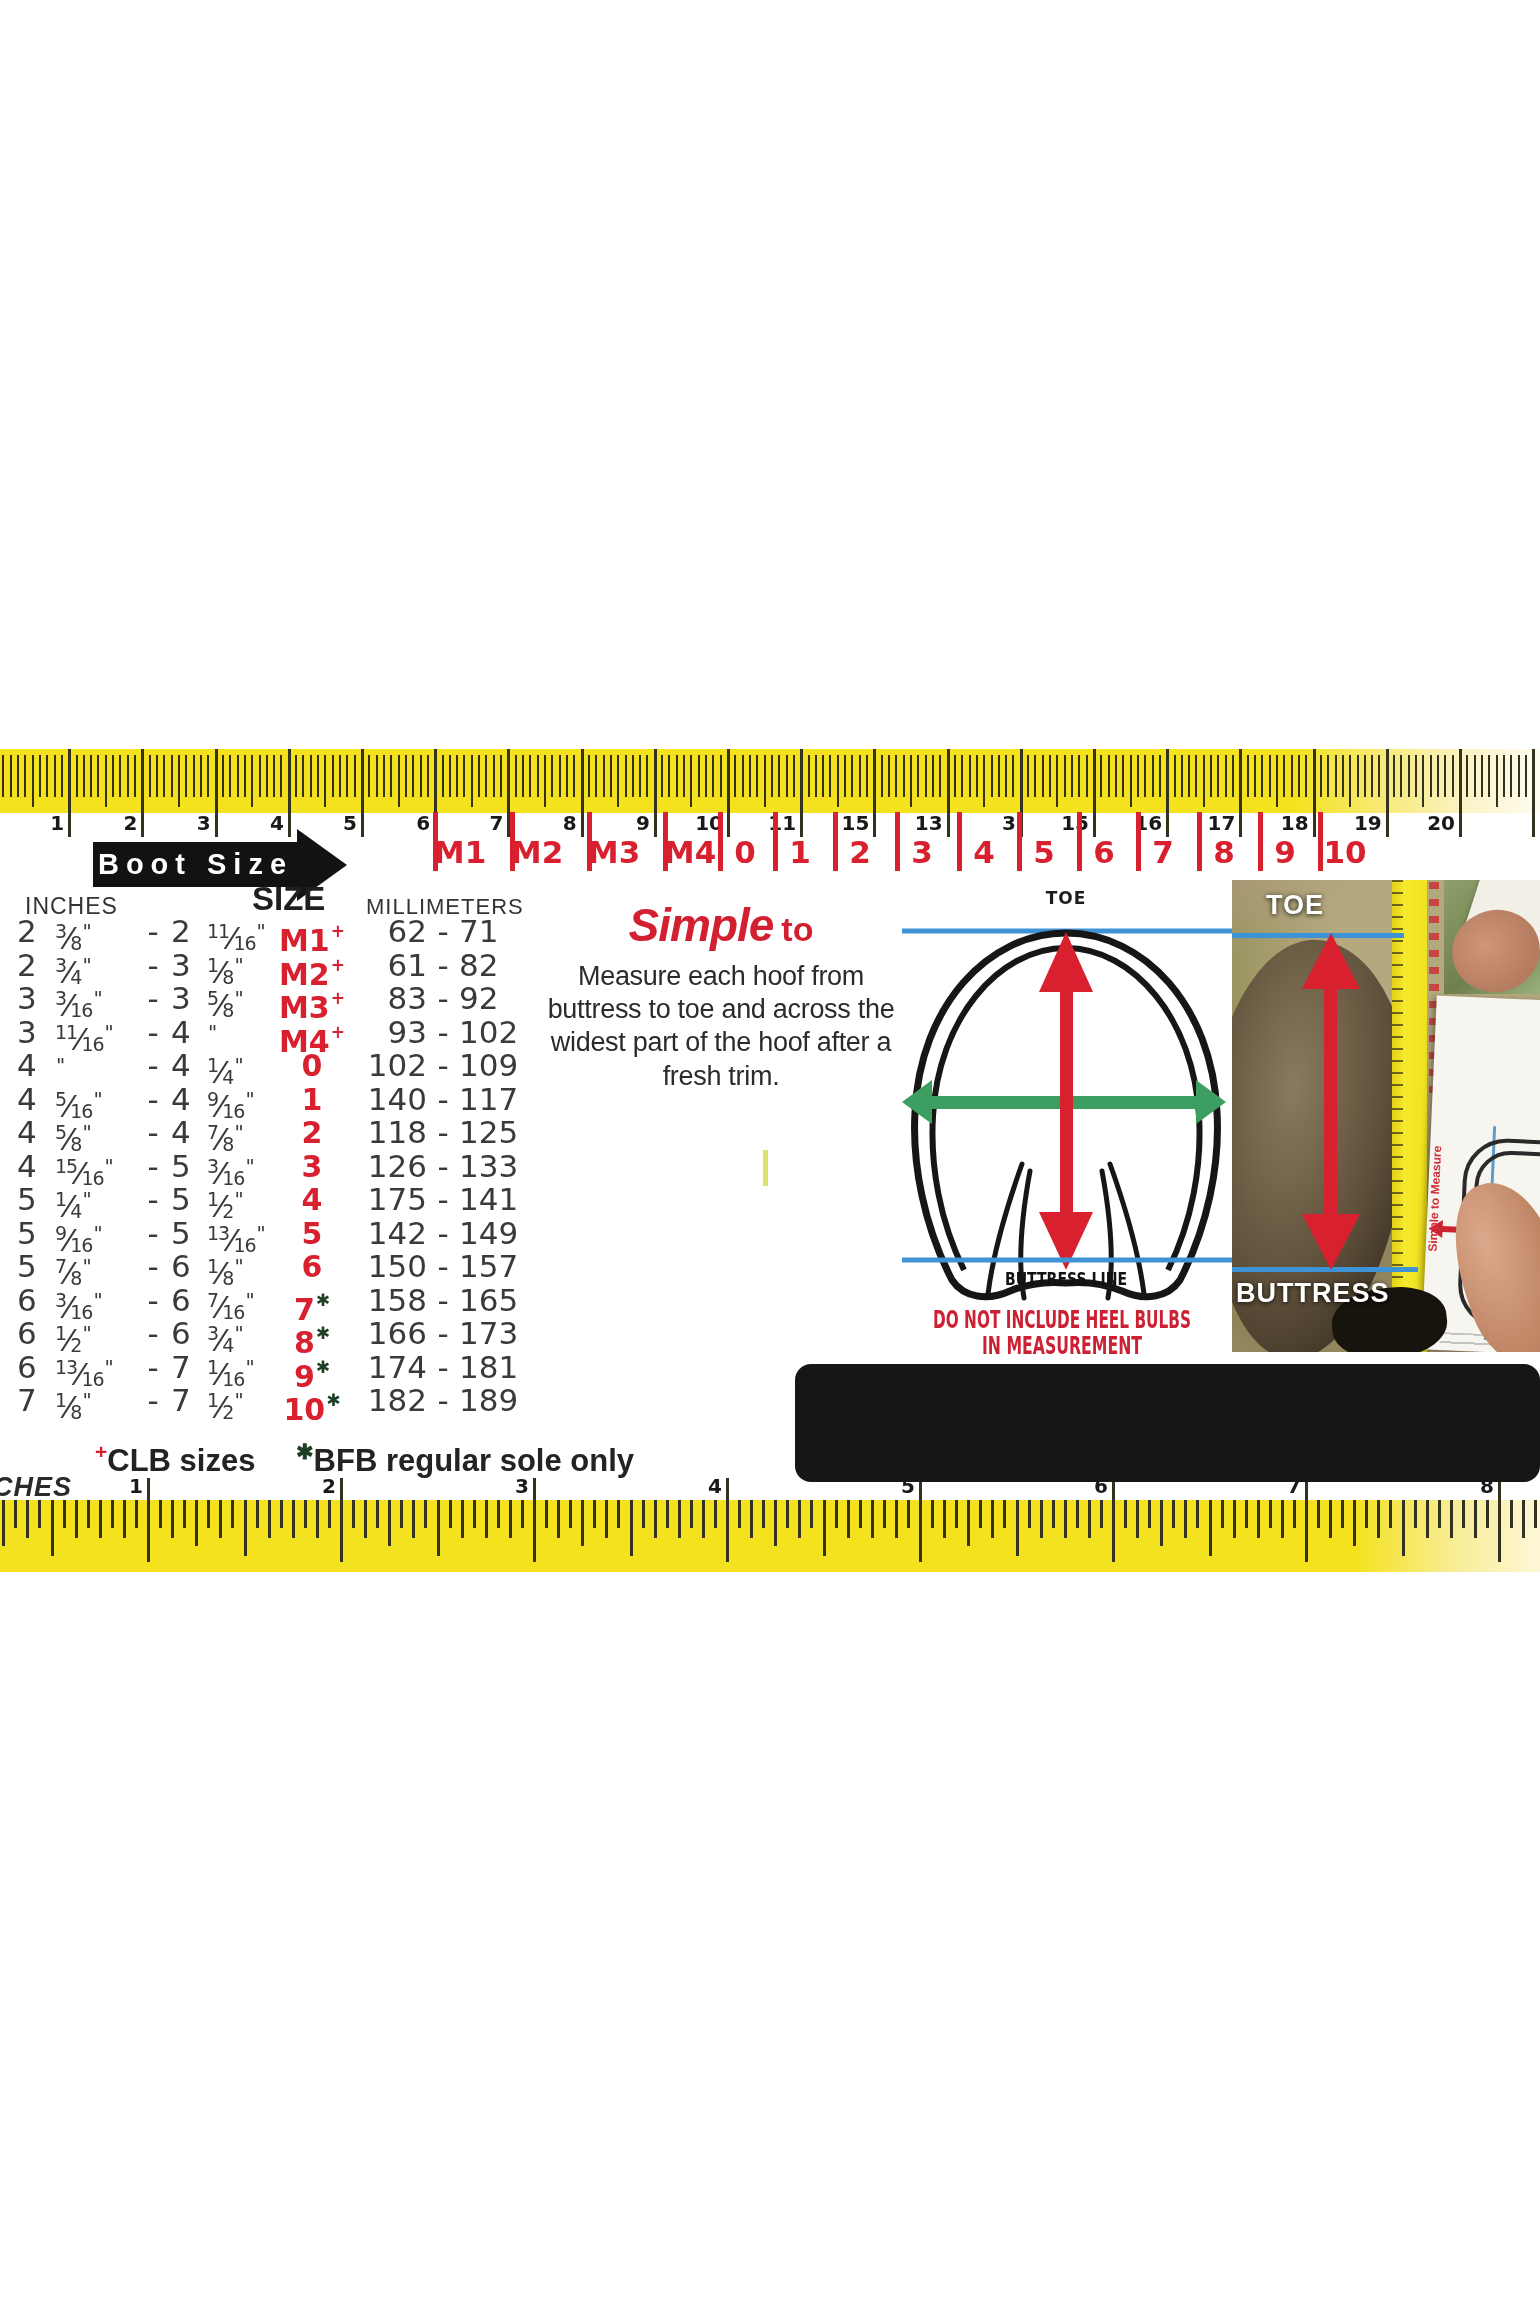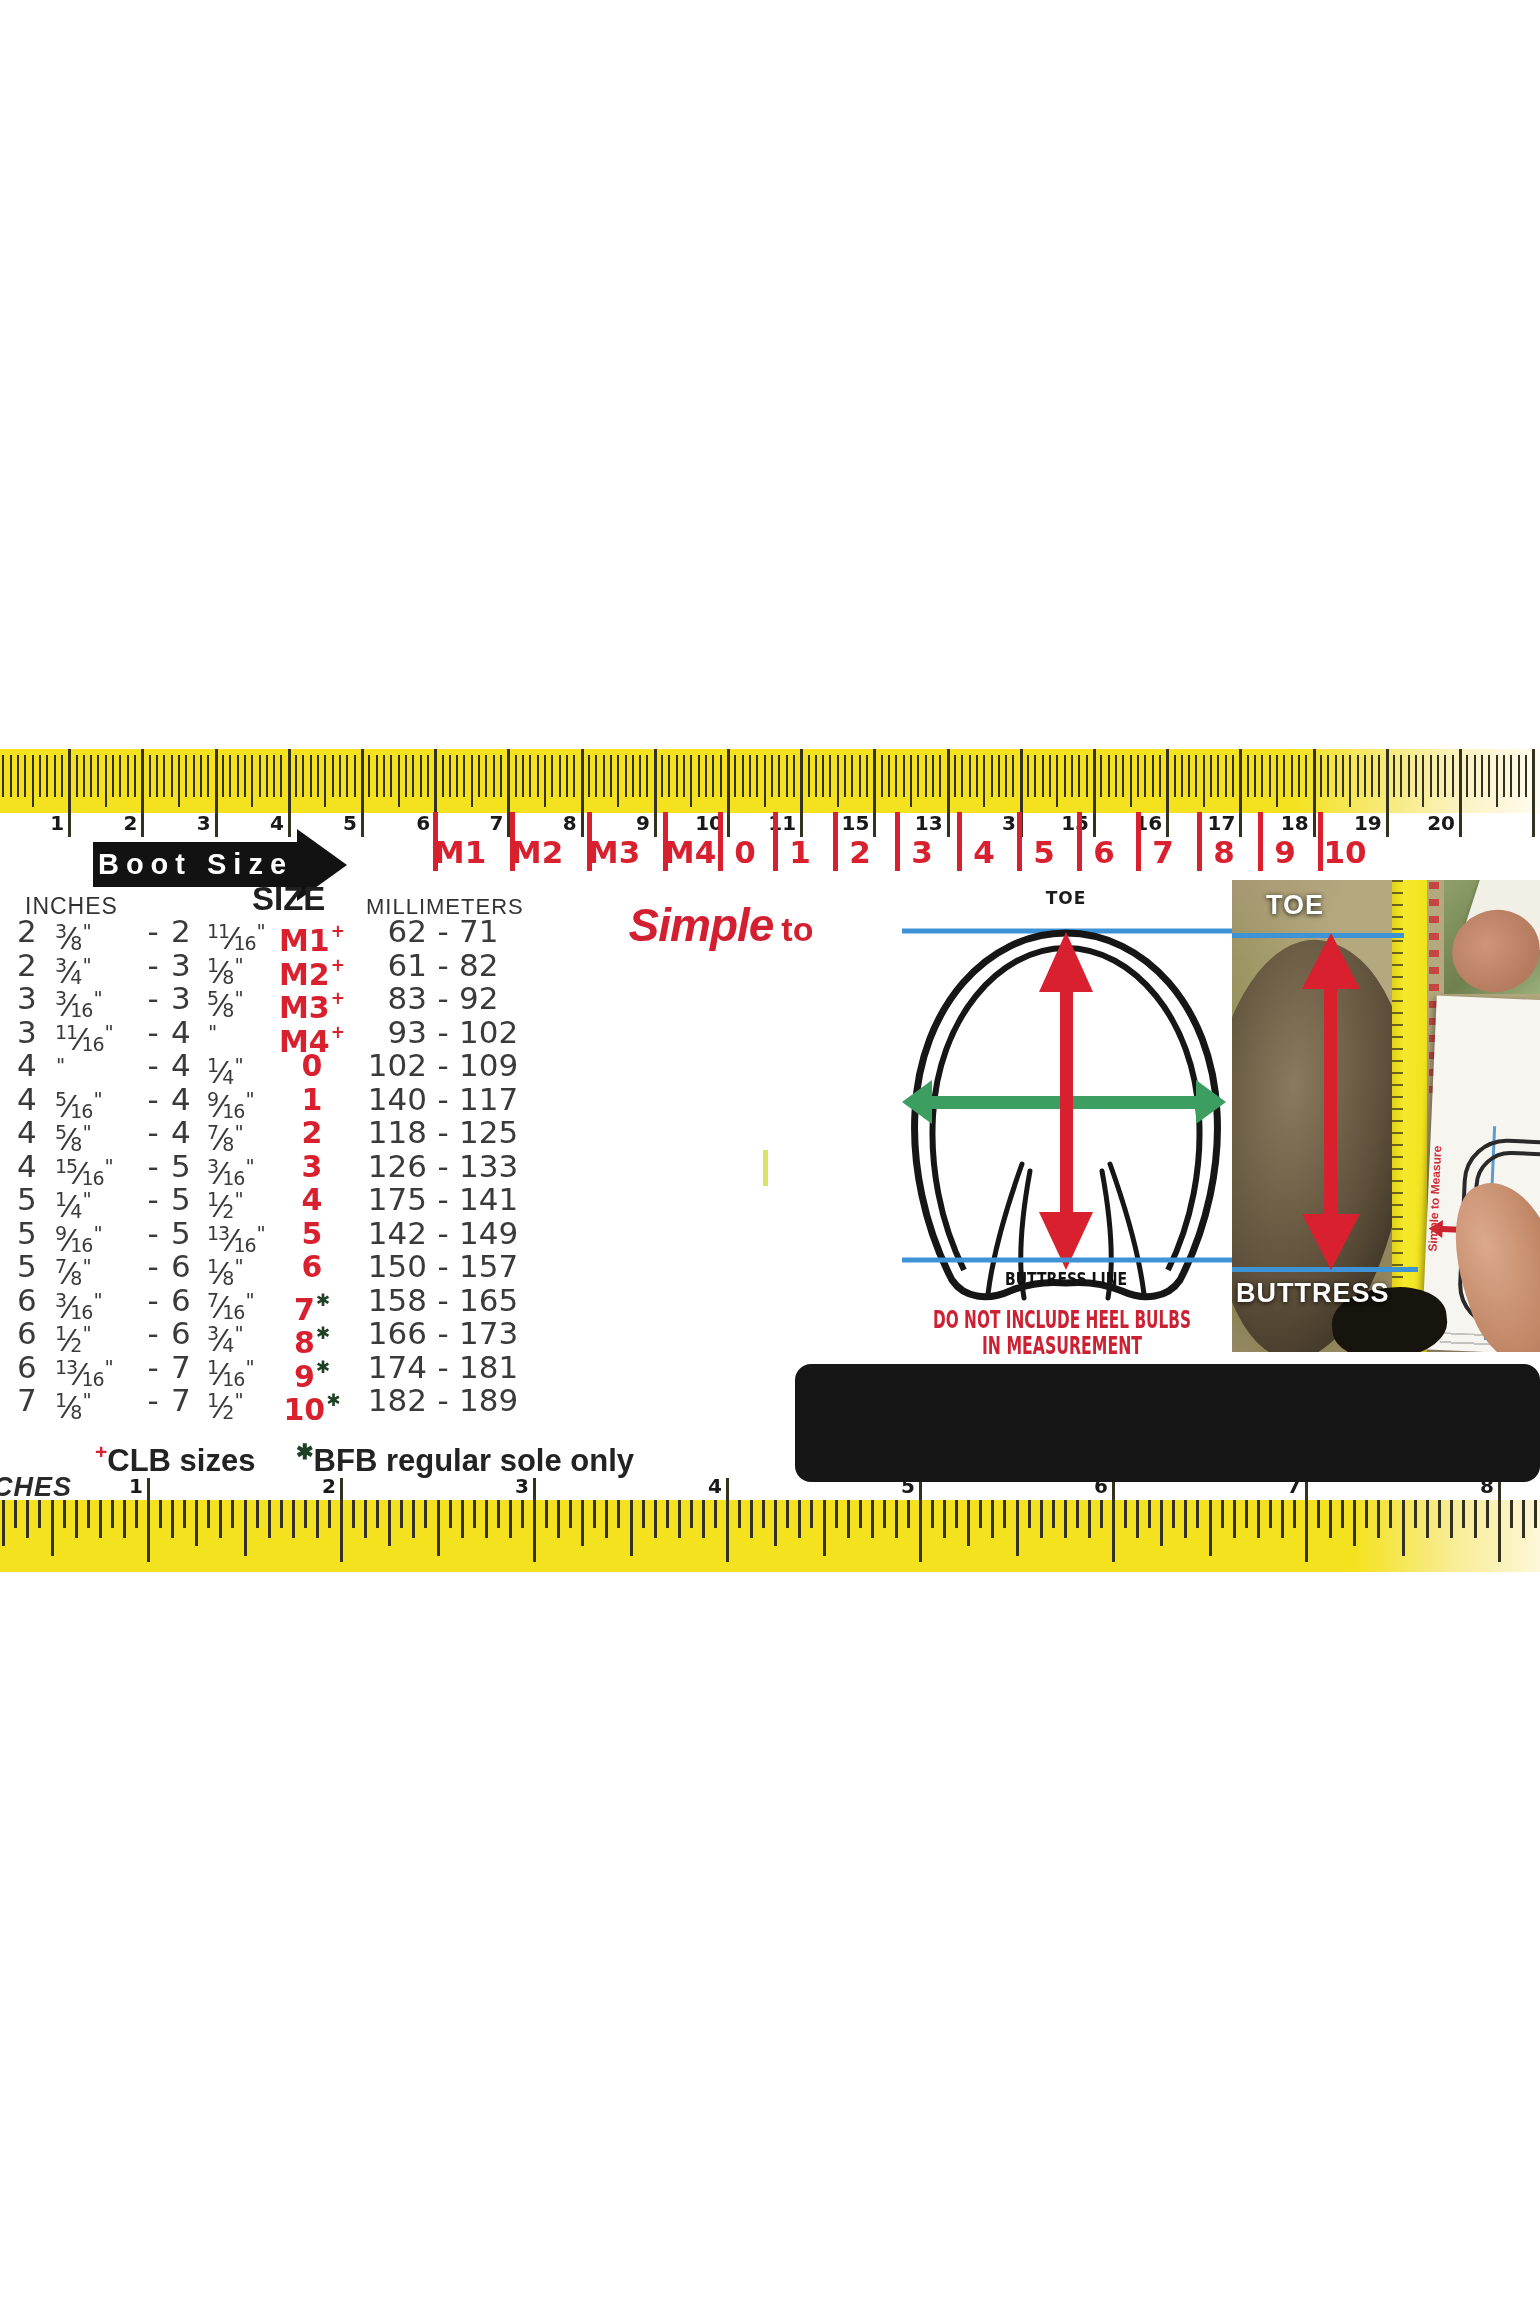--- a/index.html
+++ b/index.html
@@ -701,20 +701,21 @@
         <span class="tc mmdash">-</span>
         <span class="tc mm2">189</span>
       </div>
     </div>
 
   <div class="footnote" id="footnote-clb"><sup class="fmark">+</sup><span>CLB sizes</span></div>
   <div class="footnote" id="footnote-bfb"><sup class="fmark">✱</sup><span>BFB regular sole only</span></div>
 
   <div class="abs" id="measure-block">
     <div><span id="measure-title1">Simple</span><span id="measure-title-to">to</span></div>
+    <div id="measure-body">Measure each hoof from buttress to toe and across the widest part of the hoof after a fresh trim.</div>
   </div>
 
   <svg class="abs" style="left:890px;top:878px;" width="348" height="478" viewBox="0 0 348 478">
     <text x="176" y="26" text-anchor="middle" font-family="DejaVu Sans, sans-serif" font-size="17" font-weight="700" fill="#1c1c1c" letter-spacing="1">TOE</text>
     <line x1="12" y1="53" x2="348" y2="53" stroke="#3e93d6" stroke-width="5"></line>
     <path d="M 62 402 C 34 348 22 286 25 234 C 30 128 98 55 176 55 C 254 55 322 128 327 234 C 330 286 318 348 290 402 C 278 420 254 423 232 413 C 215 406 196 403 176 405 C 156 403 137 406 120 413 C 98 423 74 420 62 402 Z" fill="none" stroke="#161616" stroke-width="7"></path>
     <path d="M 74 392 C 50 344 40 288 43 238 C 48 142 108 70 176 70 C 244 70 304 142 309 238 C 312 288 302 344 278 392" fill="none" stroke="#161616" stroke-width="6"></path>
     <g stroke="#161616" stroke-width="5" fill="none" stroke-linecap="round">
       <path d="M 132 286 C 117 328 103 376 98 416"></path>
       <path d="M 140 293 C 131 342 128 388 134 420"></path>

